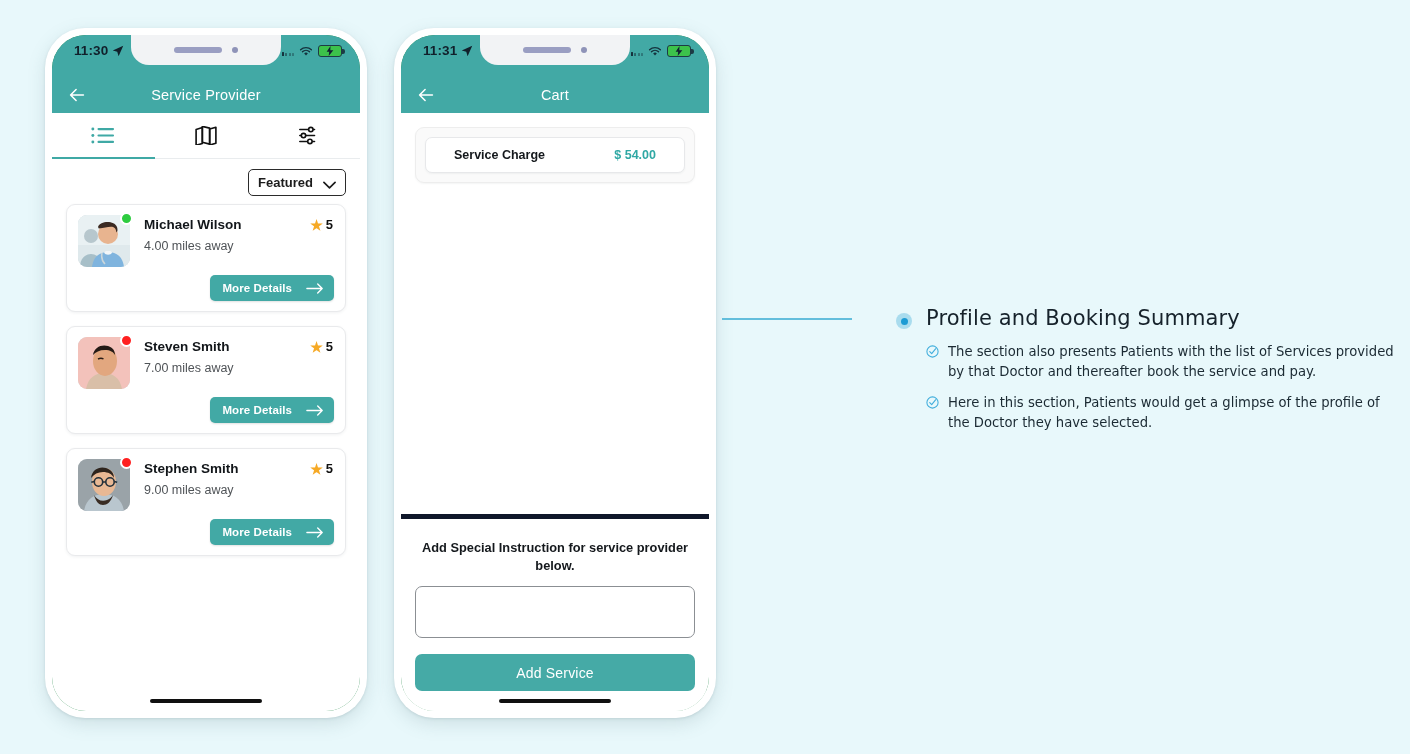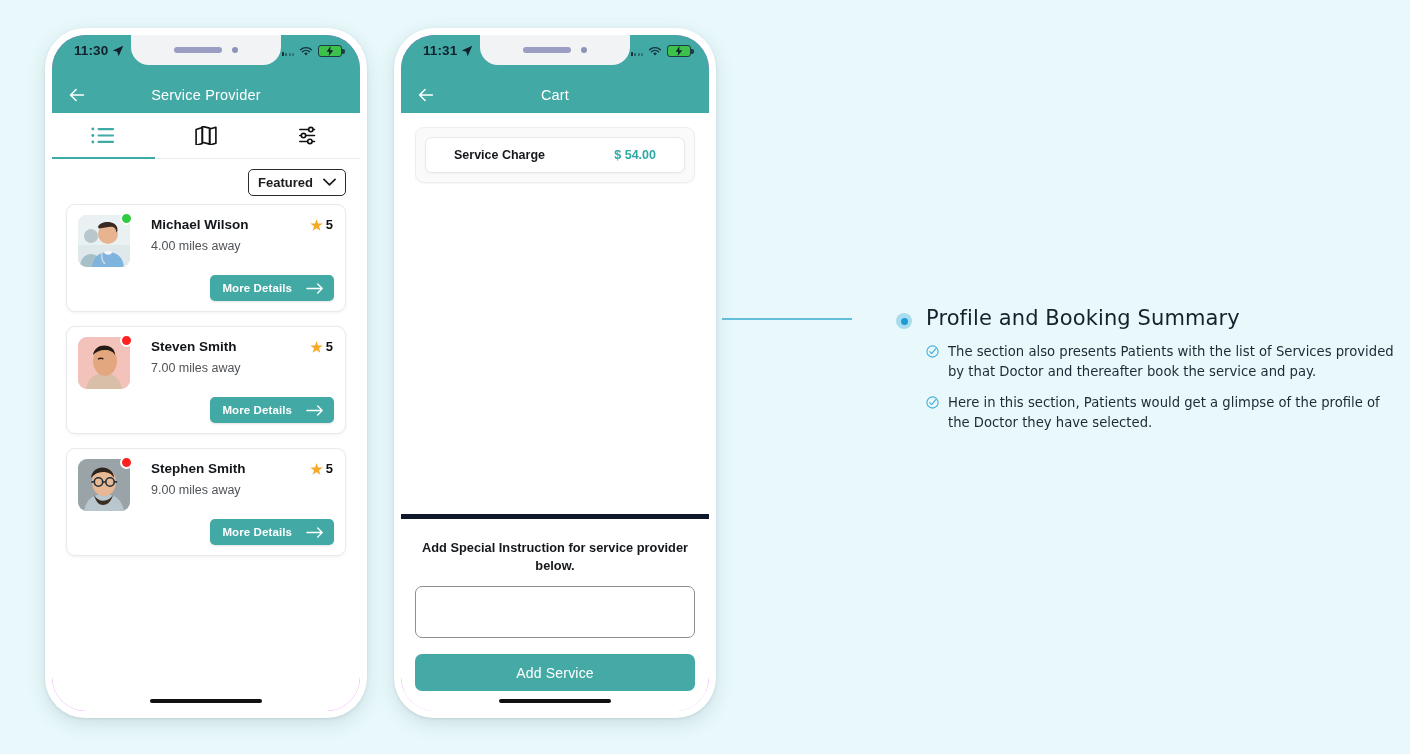--- a/index.html
+++ b/index.html
@@ -18,21 +18,21 @@
     background: #ffffff;
     border-radius: 40px;
     box-shadow: 0 6px 18px rgba(90,120,130,0.18), 0 1px 3px rgba(90,120,130,0.18);
     padding: 7px;
   }
   .phone-screen {
     position: relative;
     width: 100%; height: 100%;
     border-radius: 34px;
     overflow: hidden;
-    background: #d946ef;
+    background: #15803d;
     display: flex; flex-direction: column;
   }
   #phone1 { left: 45px; top: 28px; }
   #phone2 { left: 394px; top: 28px; }
 
   
   .statusbar {
     position: relative;
     height: 42px;
     background: #42A9A5;
@@ -97,31 +97,31 @@
     content: ''; position: absolute; left: 0; right: 0; bottom: -1px;
     height: 2.5px; background: #3FA9A5;
   }
 
   
   .body1 { flex: 1; background: #ffffff; padding: 0 14px; overflow: hidden; }
   .sortrow { display: flex; justify-content: flex-end; padding: 10px 0 8px 0; }
   .sort-select {
     border: 1.3px solid #2b2b2b; border-radius: 5px; background: #fff;
     padding: 5px 9px; font-size: 13px; font-weight: 600; color: #1c1c1c;
-    display: flex; align-items: center; gap: 10px; cursor: pointer;
+    display: flex; align-items: flex-end; gap: 10px; cursor: pointer;
     font-family: "Liberation Sans", sans-serif;
   }
 
   .pcard {
     background: #ffffff; border: 1px solid #e9eaec; border-radius: 9px;
     box-shadow: 0 1px 3px rgba(60,80,90,.08);
     padding: 10px 11px 10px 11px; margin-bottom: 14px;
     position: relative;
   }
-  .pcard-top { display: flex; align-items: flex-start; gap: 21px; }
+  .pcard-top { display: flex; align-items: flex-start; gap: 14px; }
   .avatar-wrap { position: relative; flex: none; }
   .avatar {
     width: 52px; height: 52px; border-radius: 9px; overflow: hidden;
     background: #cfd8dc; display:block;
   }
   .dot {
     position: absolute; right: -3px; top: -3px;
     width: 13px; height: 13px; border-radius: 50%;
     border: 2px solid #fff;
   }

